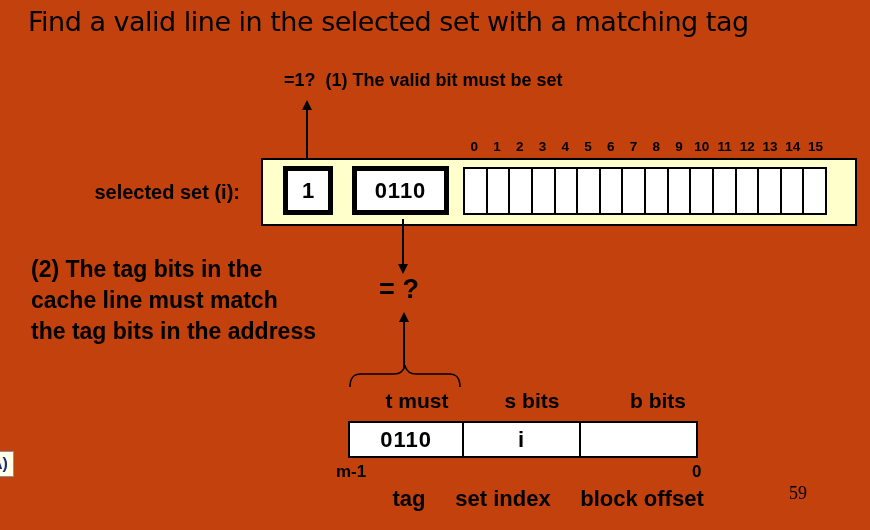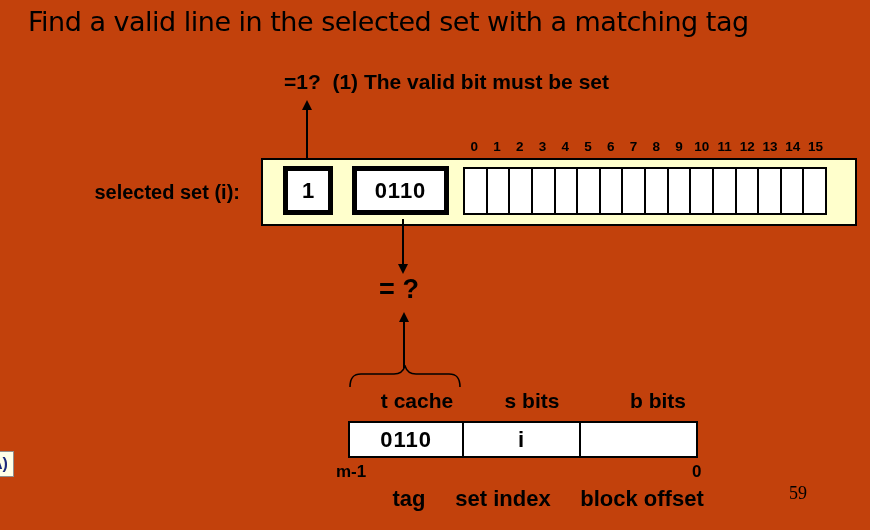--- a/index.html
+++ b/index.html
@@ -5,21 +5,21 @@
   html,body{margin:0;padding:0;background:#fff;}
   .slide{
     position:relative;width:870px;height:530px;background:#c2410c;overflow:hidden;
     font-family:"Liberation Sans",sans-serif;color:#000;
   }
   .abs{position:absolute;}
   .title{
     left:28px;top:6px;font-family:"DejaVu Sans",sans-serif;font-size:27px;
     letter-spacing:-0.5px;white-space:nowrap;
   }
-  .note-valid{left:284px;top:70px;font-size:21px;font-weight:bold;white-space:pre;}
+  .note-valid{left:284px;top:70px;font-size:18px;font-weight:bold;white-space:pre;}
   .set-label{left:20px;top:181px;width:220px;text-align:right;font-size:20px;font-weight:bold;}
   .set-box{left:261px;top:158px;width:596px;height:68px;background:#FFFFCC;border:2px solid #000;box-sizing:border-box;}
   .bitbox{
     position:absolute;box-sizing:border-box;border:5px solid #000;background:#fff;
     display:flex;align-items:center;justify-content:center;font-size:22px;font-weight:bold;
   }
   .valid-box{left:283px;top:166px;width:50px;height:49px;}
   .tag-box{left:352px;top:166px;width:97px;height:49px;letter-spacing:1px;}
   .cells{
     left:463px;top:167px;width:364px;height:48px;box-sizing:border-box;
@@ -97,34 +97,39 @@
       <div class="cell"></div>
       <div class="cell"></div>
       <div class="cell"></div>
       <div class="cell"></div>
       <div class="cell"></div>
       <div class="cell"></div>
       <div class="cell"></div>
       <div class="cell"></div>
     </div>
 
+  <div class="abs note-tag">
+    <div>(2) The tag bits in the</div>
+    <div>cache line must match</div>
+    <div>the tag bits in the address</div>
+  </div>
 
   <div class="vline" style="left:402px;top:219px;height:46px;"></div>
   <div class="arr-down" style="left:398px;top:264px;"></div>
 
   <div class="abs compare">= ?</div>
 
   <div class="arr-up" style="left:399px;top:312px;"></div>
   <div class="vline" style="left:403px;top:321px;height:47px;"></div>
 
   <svg class="abs brace" width="114" height="23" viewBox="0 0 114 23">
     <path d="M 2 22 C 2 13, 5 9, 13 9 L 46 9 C 52 9, 55 7, 57 1 C 59 7, 62 9, 68 9 L 101 9 C 109 9, 112 13, 112 22" fill="none" stroke="#000" stroke-width="1.6"></path>
   </svg>
 
-  <span class="fieldlab" style="left:417px;">t cache</span>
+  <span class="fieldlab" style="left:417px;">t must</span>
   <span class="fieldlab" style="left:532px;text-align:right;">s bits</span>
   <span class="fieldlab" style="left:646px;margin-left:12px;">b bits</span>
 
   <div class="abs addr-box">
     <div class="addr-seg seg-t">0110</div>
     <div class="addr-seg seg-s">i</div>
     <div class="addr-seg seg-b"></div>
   </div>
 
   <span class="bitlab" style="left:336px;">m-1</span>

